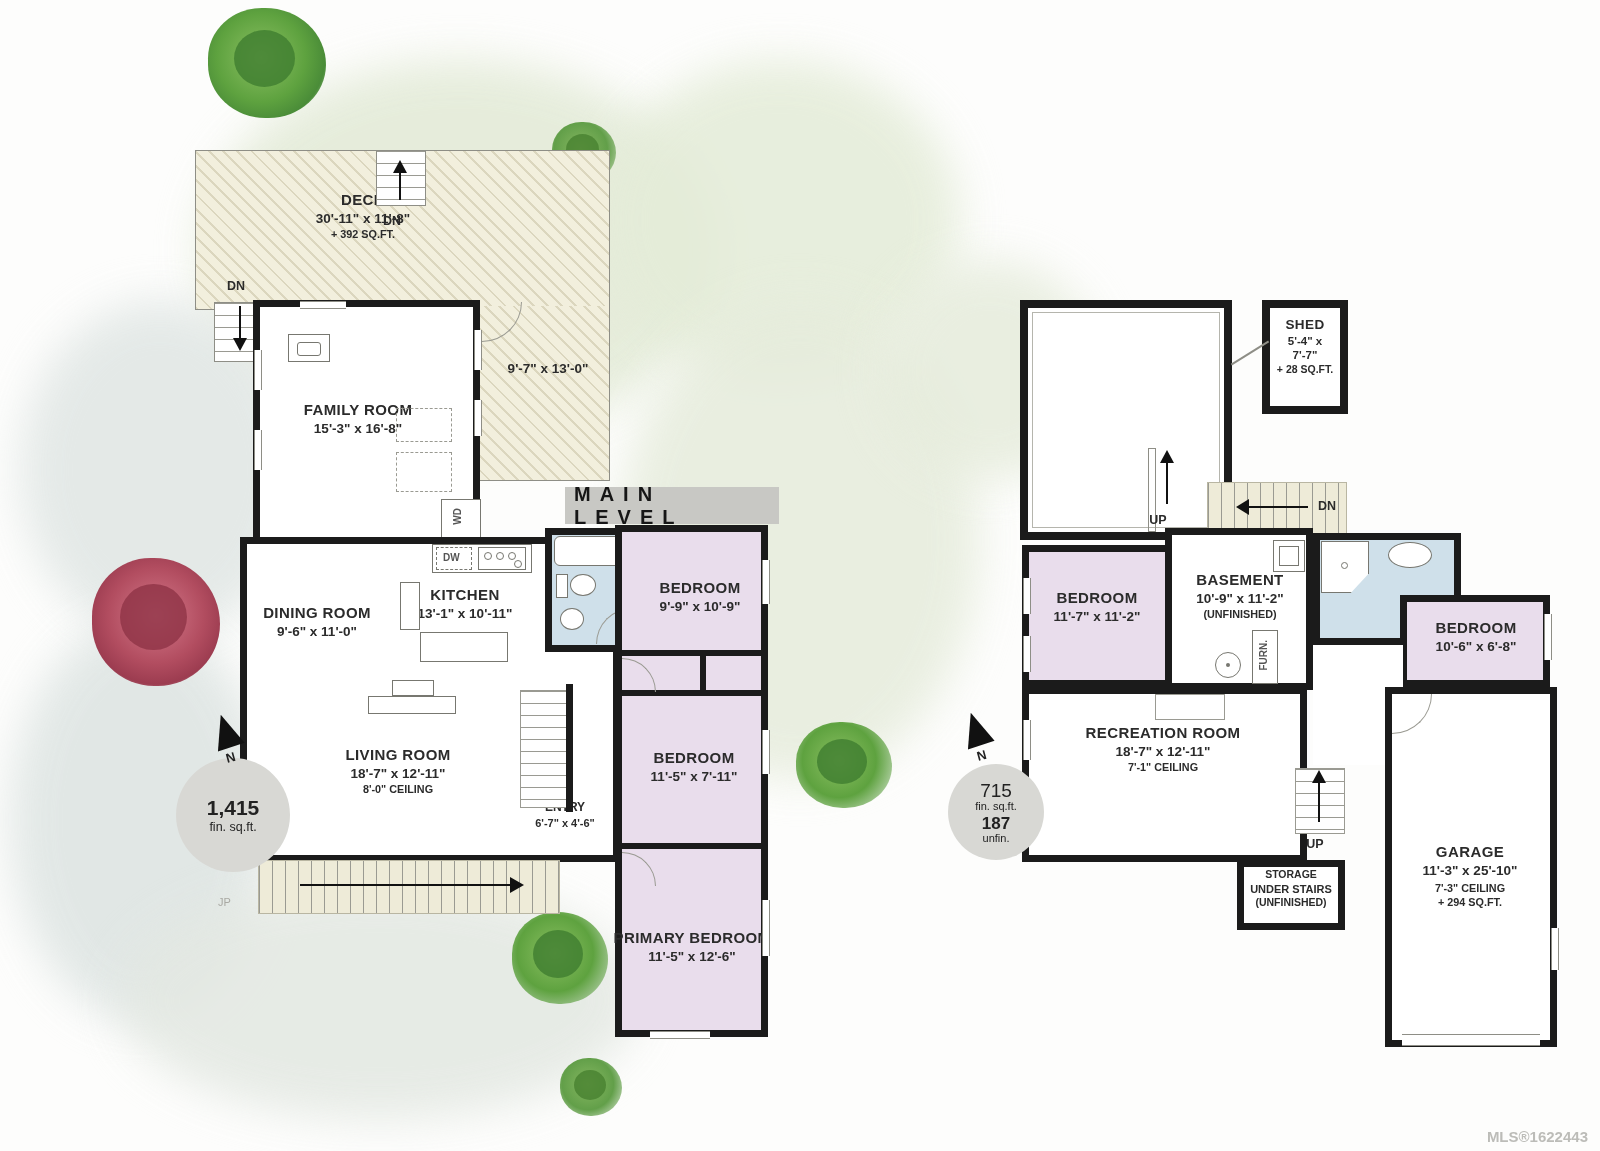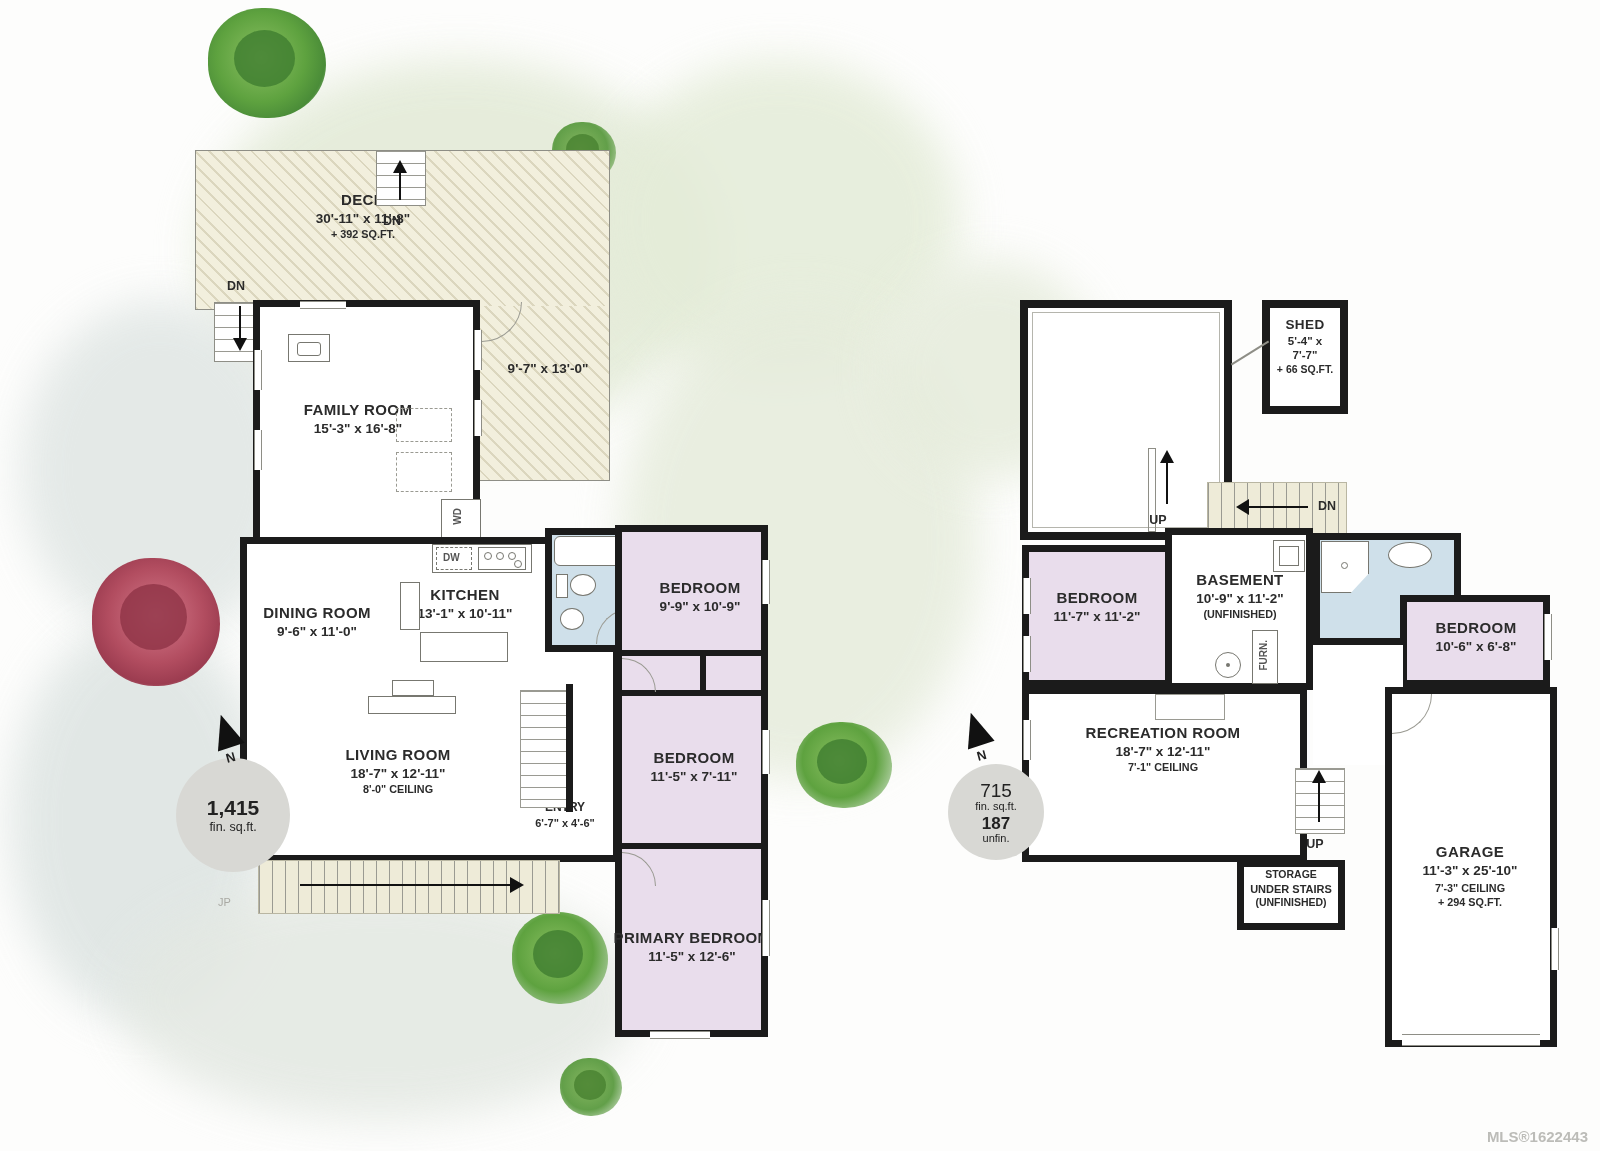--- a/index.html
+++ b/index.html
@@ -103,20 +103,23 @@
   <div class="fix" style="left:441px;top:499px;width:40px;height:42px;border-width:1.5px;"></div>
   <div class="tiny vtext" style="position:absolute;left:452px;top:508px;">WD</div>
 
   <div class="win" style="left:300px;top:301px;width:46px;height:6px;"></div>
   <div class="winv" style="left:254px;top:350px;width:6px;height:40px;"></div>
   <div class="winv" style="left:254px;top:430px;width:6px;height:40px;"></div>
   <div class="winv" style="left:474px;top:330px;width:6px;height:40px;"></div>
   <div class="winv" style="left:474px;top:400px;width:6px;height:36px;"></div>
   <div class="arc" style="left:482px;top:302px;width:40px;height:40px;border-right:1.4px solid #9a9a92;border-bottom:1.4px solid #9a9a92;border-left:none;border-top:none;border-radius:0 0 100% 0;"></div>
 
+  <div class="banner" style="left:565px;top:487px;width:205px;height:37px;font-size:20px;font-weight:bold;letter-spacing:9px;padding-left:9px;">
+    <span>MAIN LEVEL</span>
+  </div>
 
   <div class="rm" style="left:240px;top:537px;width:380px;height:325px;"></div>
   <div class="lbl" style="left:317px;top:603px;">
     <div class="nm">DINING ROOM</div>
     <div class="dm">9'-6" x 11'-0"</div>
   </div>
   <div class="lbl" style="left:465px;top:585px;">
     <div class="nm">KITCHEN</div>
     <div class="dm">13'-1" x 10'-11"</div>
   </div>
@@ -195,21 +198,21 @@
   <div class="thin" style="left:1148px;top:448px;width:8px;height:84px;border-color:#8e8e86;"></div>
   <div class="arrline" style="left:1166px;top:462px;width:2px;height:42px;"></div>
   <div class="tri" style="left:1160px;top:450px;border-left:7px solid transparent;border-right:7px solid transparent;border-bottom:13px solid #111;"></div>
   <div class="lbl sm" style="left:1158px;top:512px;font-size:12.5px;">UP</div>
 
   <div class="rm" style="left:1262px;top:300px;width:86px;height:114px;border-width:8px;"></div>
   <div class="lbl" style="left:1305px;top:316px;">
     <div class="nm" style="font-size:13.5px;">SHED</div>
     <div class="sm" style="font-size:11.5px;">5'-4" x</div>
     <div class="sm" style="font-size:11.5px;">7'-7"</div>
-    <div class="sm" style="font-size:10.5px;">+ 66 SQ.FT.</div>
+    <div class="sm" style="font-size:10.5px;">+ 28 SQ.FT.</div>
   </div>
   <div style="position:absolute;left:1228px;top:352px;width:44px;height:2px;background:#8e8e86;transform:rotate(-32deg);"></div>
 
   <div class="stairs-v beige" style="position:absolute;left:1207px;top:482px;width:138px;height:50px;border:1.3px solid #b9b6a2;"></div>
   <div class="arrline" style="left:1248px;top:506px;width:60px;height:2px;"></div>
   <div class="tri" style="left:1236px;top:499px;border-top:8px solid transparent;border-bottom:8px solid transparent;border-right:13px solid #111;"></div>
   <div class="lbl sm" style="left:1327px;top:498px;font-size:12.5px;">DN</div>
 
   <div class="rm" style="left:1022px;top:545px;width:150px;height:142px;background:#e9ddec;"></div>
   <div class="lbl" style="left:1097px;top:588px;">

